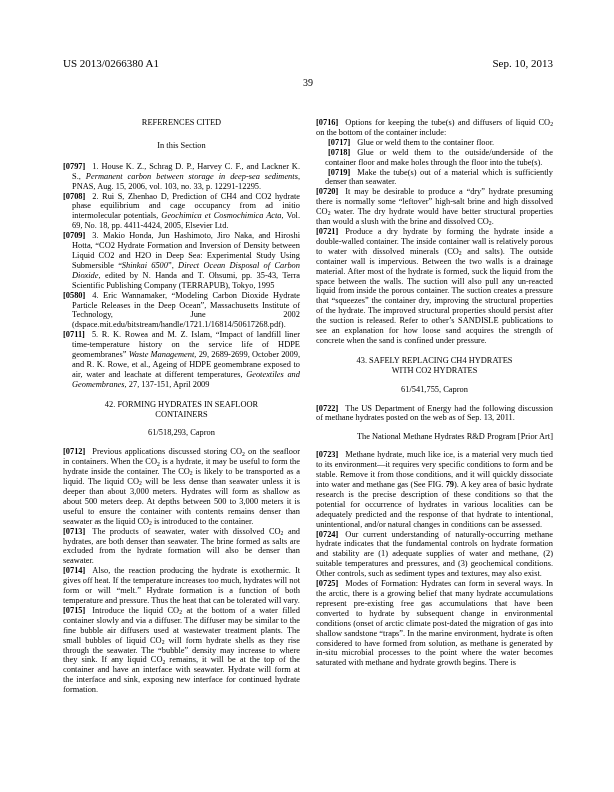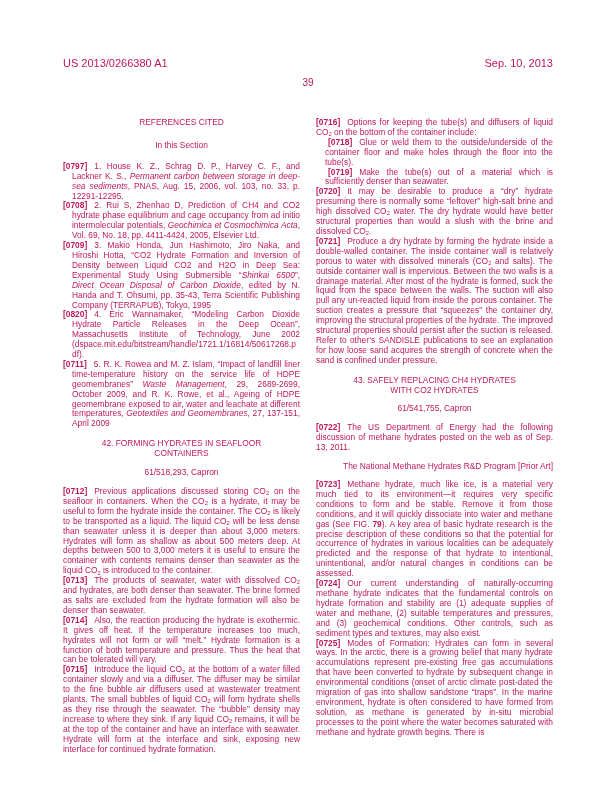--- a/index.html
+++ b/index.html
@@ -3,22 +3,22 @@
 <meta charset="utf-8">
 <style>
   html,body { margin:0; padding:0; background:#e8e8e8; }
   .page {
     position:relative;
     width:614px; height:792px;
     margin:0 auto;
     background:#ffffff;
     box-sizing:border-box;
     padding:57px 61px 0 63px;
-    font-family:Liberation Sans, sans-serif;
-    color:#be185d;
+    font-family:Liberation Serif, serif;
+    color:#000000;
     overflow:hidden;
   }
   .header { display:flex; justify-content:space-between; font-size:11px; line-height:13px; }
   .pageno { text-align:center; font-size:10px; margin-top:7px; }
   .columns { display:flex; gap:16px; margin-top:30px; }
   .col { width:237px; font-size:8.4px; line-height:9.9px; text-align:justify; }
   .blk { margin:0; }
   .heading      { text-align:center; margin:0 0 13px 0; }
   .subheading   { text-align:center; margin:0 0 11px 0; }
   .reference    { text-align:justify; padding-left:9px; text-indent:-9px; overflow-wrap:anywhere; }
@@ -41,34 +41,35 @@
     <span>Sep. 10, 2013</span>
   </div>
   <div class="pageno">39</div>
   <div class="columns">
     <div class="col" id="col-left">
         <div class="blk heading">REFERENCES CITED</div>
         <div class="blk subheading">In this Section</div>
         <div class="blk reference"><span class="tag">[0797]</span><span class="taggap"></span>1. House K. Z., Schrag D. P., Harvey C. F., and Lackner K. S., <em>Permanent carbon between storage in deep-sea sediments</em>, PNAS, Aug. 15, 2006, vol. 103, no. 33, p. 12291-12295.</div>
         <div class="blk reference"><span class="tag">[0708]</span><span class="taggap"></span>2. Rui S, Zhenhao D, Prediction of CH4 and CO2 hydrate phase equilibrium and cage occupancy from ad initio intermolecular potentials, <em>Geochimica et Cosmochimica Acta</em>, Vol. 69, No. 18, pp. 4411-4424, 2005, Elsevier Ltd.</div>
         <div class="blk reference"><span class="tag">[0709]</span><span class="taggap"></span>3. Makio Honda, Jun Hashimoto, Jiro Naka, and Hiroshi Hotta, “CO2 Hydrate Formation and Inversion of Density between Liquid CO2 and H2O in Deep Sea: Experimental Study Using Submersible “<em>Shinkai 6500</em>”, <em>Direct Ocean Disposal of Carbon Dioxide</em>, edited by N. Handa and T. Ohsumi, pp. 35-43, Terra Scientific Publishing Company (TERRAPUB), Tokyo, 1995</div>
-        <div class="blk reference"><span class="tag">[0820]</span><span class="taggap"></span>4. Eric Wannamaker, “Modeling Carbon Dioxide Hydrate Particle Releases in the Deep Ocean”, Massachusetts Institute of Technology, June 2002 (dspace.mit.edu/bitstream/handle/1721.1/16814/50617268.pdf).</div>
+        <div class="blk reference"><span class="tag">[0580]</span><span class="taggap"></span>4. Eric Wannamaker, “Modeling Carbon Dioxide Hydrate Particle Releases in the Deep Ocean”, Massachusetts Institute of Technology, June 2002 (dspace.mit.edu/bitstream/handle/1721.1/16814/50617268.pdf).</div>
         <div class="blk reference"><span class="tag">[0711]</span><span class="taggap"></span>5. R. K. Rowea and M. Z. Islam, “Impact of landfill liner time-temperature history on the service life of HDPE geomembranes” <em>Waste Management</em>, 29, 2689-2699, October 2009, and R. K. Rowe, et al., Ageing of HDPE geomembrane exposed to air, water and leachate at different temperatures, <em>Geotextiles and Geomembranes</em>, 27, 137-151, April 2009</div>
         <div class="blk section-heading">
           <div>42. FORMING HYDRATES IN SEAFLOOR</div>
           <div>CONTAINERS</div>
         </div>
         <div class="blk docket">61/518,293, Capron</div>
         <div class="blk paragraph"><span class="tag">[0712]</span><span class="taggap"></span>Previous applications discussed storing CO<sub>2</sub> on the seafloor in containers. When the CO<sub>2</sub> is a hydrate, it may be useful to form the hydrate inside the container. The CO<sub>2</sub> is likely to be transported as a liquid. The liquid CO<sub>2</sub> will be less dense than seawater unless it is deeper than about 3,000 meters. Hydrates will form as shallow as about 500 meters deep. At depths between 500 to 3,000 meters it is useful to ensure the container with contents remains denser than seawater as the liquid CO<sub>2</sub> is introduced to the container.</div>
         <div class="blk paragraph"><span class="tag">[0713]</span><span class="taggap"></span>The products of seawater, water with dissolved CO<sub>2</sub> and hydrates, are both denser than seawater. The brine formed as salts are excluded from the hydrate formation will also be denser than seawater.</div>
         <div class="blk paragraph"><span class="tag">[0714]</span><span class="taggap"></span>Also, the reaction producing the hydrate is exothermic. It gives off heat. If the temperature increases too much, hydrates will not form or will “melt.” Hydrate formation is a function of both temperature and pressure. Thus the heat that can be tolerated will vary.</div>
         <div class="blk paragraph"><span class="tag">[0715]</span><span class="taggap"></span>Introduce the liquid CO<sub>2</sub> at the bottom of a water filled container slowly and via a diffuser. The diffuser may be similar to the fine bubble air diffusers used at wastewater treatment plants. The small bubbles of liquid CO<sub>2</sub> will form hydrate shells as they rise through the seawater. The “bubble” density may increase to where they sink. If any liquid CO<sub>2</sub> remains, it will be at the top of the container and have an interface with seawater. Hydrate will form at the interface and sink, exposing new interface for continued hydrate formation.</div>
       </div>
     <div class="col" id="col-right">
         <div class="blk paragraph"><span class="tag">[0716]</span><span class="taggap"></span>Options for keeping the tube(s) and diffusers of liquid CO<sub>2</sub> on the bottom of the container include:</div>
+        <div class="blk subpara"><span class="tag">[0717]</span><span class="taggap"></span>Glue or weld them to the container floor.</div>
         <div class="blk subpara"><span class="tag">[0718]</span><span class="taggap"></span>Glue or weld them to the outside/underside of the container floor and make holes through the floor into the tube(s).</div>
         <div class="blk subpara"><span class="tag">[0719]</span><span class="taggap"></span>Make the tube(s) out of a material which is sufficiently denser than seawater.</div>
         <div class="blk paragraph"><span class="tag">[0720]</span><span class="taggap"></span>It may be desirable to produce a “dry” hydrate presuming there is normally some “leftover” high-salt brine and high dissolved CO<sub>2</sub> water. The dry hydrate would have better structural properties than would a slush with the brine and dissolved CO<sub>2</sub>.</div>
         <div class="blk paragraph"><span class="tag">[0721]</span><span class="taggap"></span>Produce a dry hydrate by forming the hydrate inside a double-walled container. The inside container wall is relatively porous to water with dissolved minerals (CO<sub>2</sub> and salts). The outside container wall is impervious. Between the two walls is a drainage material. After most of the hydrate is formed, suck the liquid from the space between the walls. The suction will also pull any un-reacted liquid from inside the porous container. The suction creates a pressure that “squeezes” the container dry, improving the structural properties of the hydrate. The improved structural properties should persist after the suction is released. Refer to other’s SANDISLE publications to see an explanation for how loose sand acquires the strength of concrete when the sand is confined under pressure.</div>
         <div class="blk section-heading">
           <div>43. SAFELY REPLACING CH4 HYDRATES</div>
           <div>WITH CO2 HYDRATES</div>
         </div>
         <div class="blk docket">61/541,755, Capron</div>
         <div class="blk paragraph"><span class="tag">[0722]</span><span class="taggap"></span>The US Department of Energy had the following discussion of methane hydrates posted on the web as of Sep. 13, 2011.</div>

